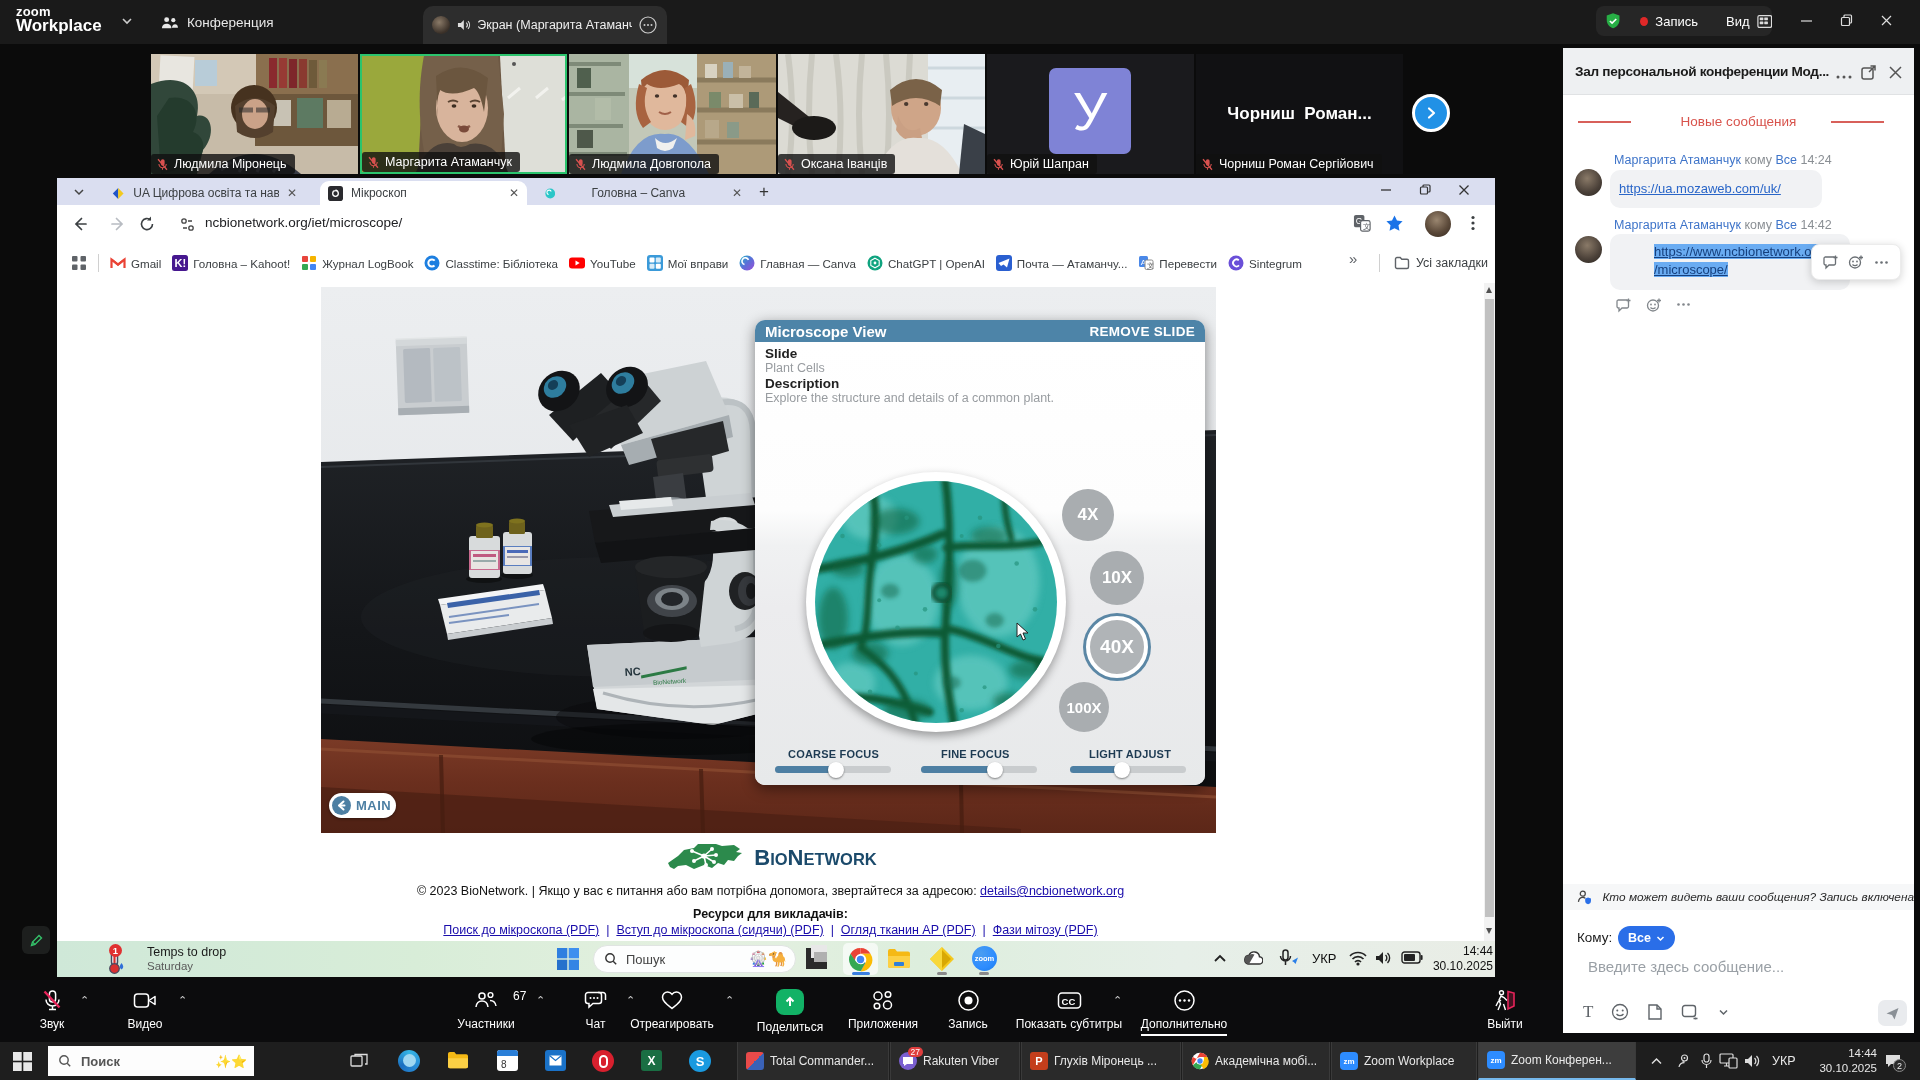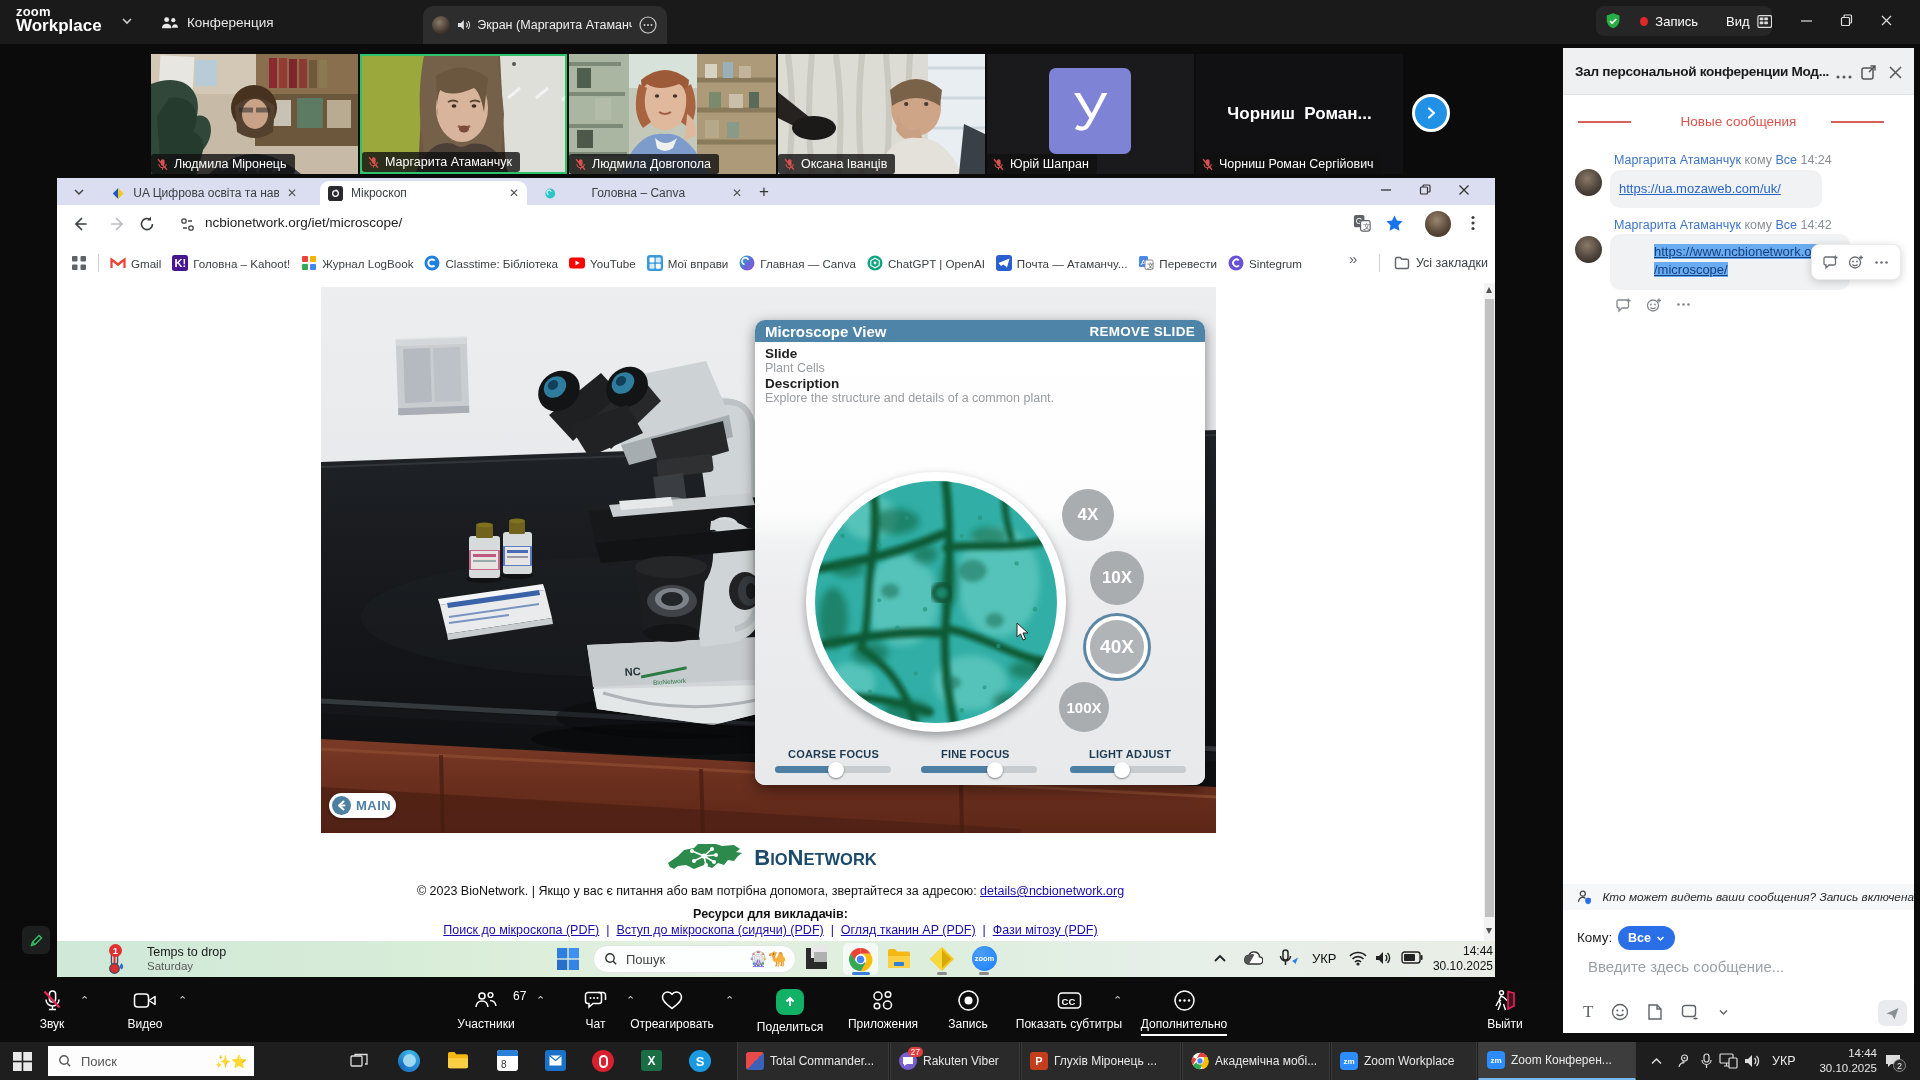--- a/index.html
+++ b/index.html
@@ -1013,21 +1013,21 @@
         <rect x="0" y="0" width="8.7" height="8.7"></rect>
         <rect x="10.3" y="0" width="8.7" height="8.7"></rect>
         <rect x="0" y="10.3" width="8.7" height="8.7"></rect>
         <rect x="10.3" y="10.3" width="8.7" height="8.7"></rect>
       </svg>
   <div class="abs" style="left:48px;top:4px;width:206px;height:30px;background:#fdfdfd;display:flex;align-items:center;">
     <svg style="margin-left:10px;" width="14" height="14" viewBox="0 0 14 14">
           <circle cx="6" cy="6" r="4.2" fill="none" stroke="#555" stroke-width="1.4"></circle>
           <path d="M9.2 9.2l3 3" stroke="#555" stroke-width="1.4"></path>
         </svg>
-    <span style="margin-left:9px;font-size:13px;color:#555;">Поиск</span>
+    <span style="margin-left:9px;font-size:13px;color:#555;font-weight:bold;">Поиск</span>
     <span style="margin-left:auto;margin-right:6px;font-size:13px;">✨⭐</span>
   </div>
   <svg class="abs" style="left:350px;top:10px;" width="18" height="18" viewBox="0 0 18 18">
         <rect x="1" y="4" width="11" height="10" rx="1" fill="none" stroke="#ddd" stroke-width="1.3"></rect>
         <path d="M5 4V2.5h12V12h-2" fill="none" stroke="#ddd" stroke-width="1.3"></path>
       </svg>
   <div class="abs" style="left:398px;top:8px;width:22px;height:22px;border-radius:50%;background:conic-gradient(#35b5e5,#2a8fd8,#1a6fc0,#35b5e5);">
         <div class="abs" style="left:5px;top:4px;width:13px;height:13px;border-radius:50%;background:#9fd8f2;"></div>
       </div>
   <svg class="abs" style="left:447px;top:9px;" width="22" height="20" viewBox="0 0 24 22">

